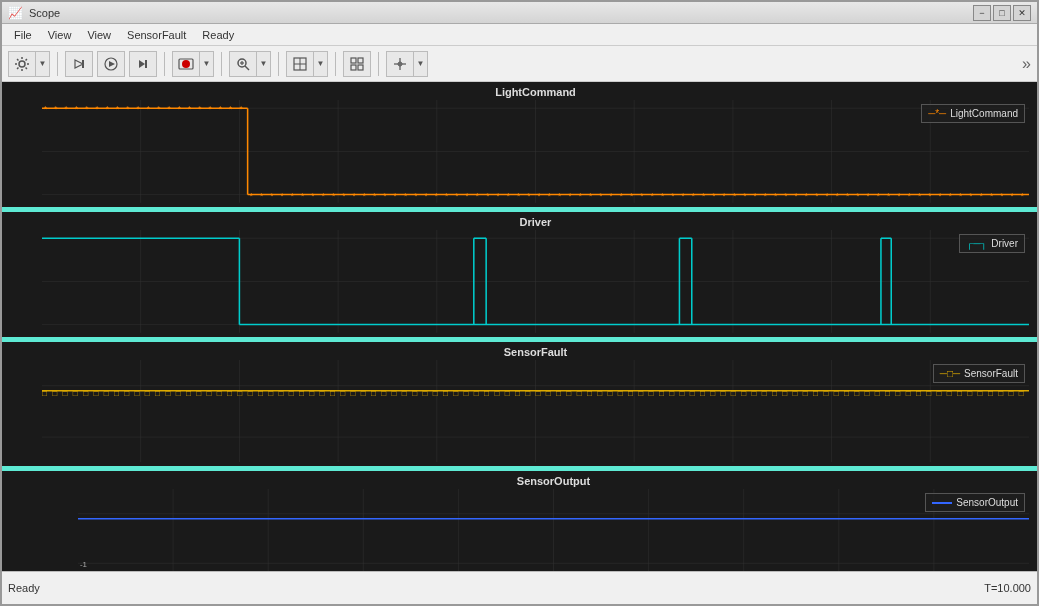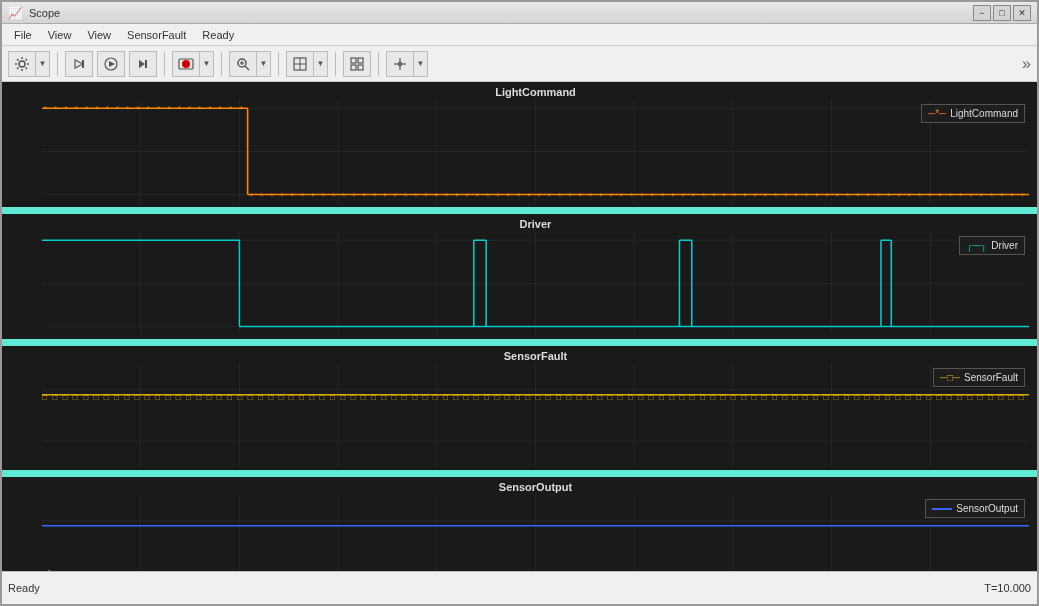--- a/index.html
+++ b/index.html
@@ -135,21 +135,21 @@
       background: #1a1a1a;
       display: flex;
       flex-direction: column;
       overflow: hidden;
     }
 
     .plot-panel {
       flex: 1;
       display: flex;
       flex-direction: column;
-      border-bottom: 7px solid #5eead4;
+      border-bottom: 5px solid #5eead4;
       position: relative;
       padding: 4px 8px 4px 40px;
     }
 
     .plot-title {
       text-align: center;
       color: #ddd;
       font-size: 11px;
       font-weight: bold;
       flex-shrink: 0;
@@ -631,21 +631,21 @@
               <text x="950" y="35">□</text>
           </g>
         </svg>
         <div class="legend-box">
           <span style="color:#ddaa00;">─□─</span>
           <span style="color:#ddd;">SensorFault</span>
         </div>
       </div>
     </div>
 
-    <div class="plot-panel" style="border-bottom:none;">
+    <div class="plot-panel" style="border-bottom:none;margin-left:36px;">
       <div class="plot-title">SensorOutput</div>
       <div class="plot-canvas">
 
         <svg class="plot-svg" viewBox="0 0 960 110" preserveAspectRatio="none">
 
           <line x1="0" y1="25" x2="960" y2="25" stroke="#333" stroke-width="0.5"></line>
           <line x1="0" y1="75" x2="960" y2="75" stroke="#333" stroke-width="0.5"></line>
           <line x1="96" y1="0" x2="96" y2="110" stroke="#333" stroke-width="0.5"></line>
           <line x1="192" y1="0" x2="192" y2="110" stroke="#333" stroke-width="0.5"></line>
           <line x1="288" y1="0" x2="288" y2="110" stroke="#333" stroke-width="0.5"></line>

